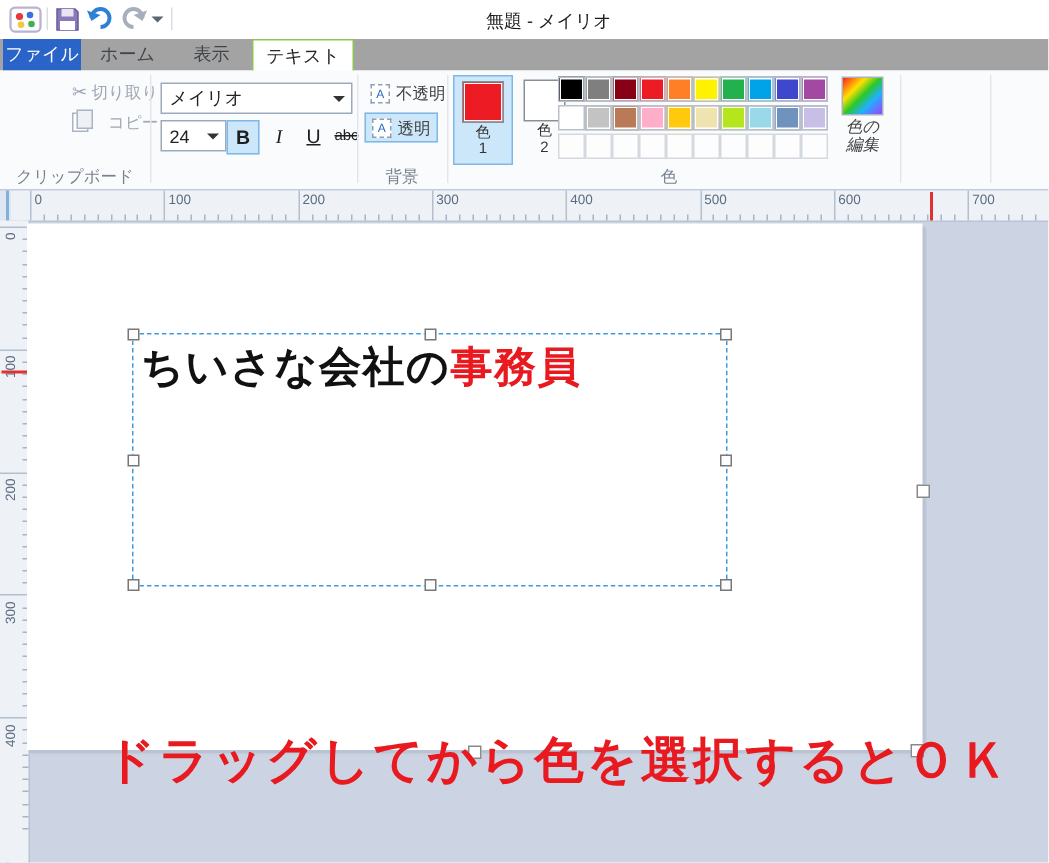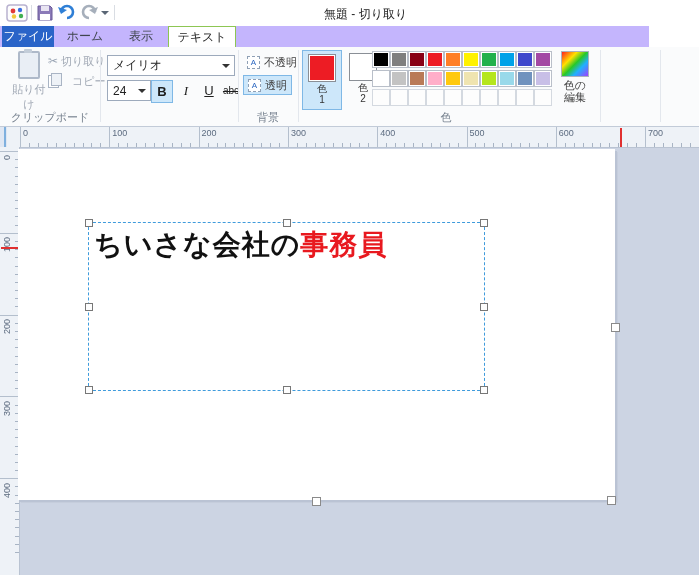--- a/index.html
+++ b/index.html
@@ -17,21 +17,21 @@
   #save-btn{left:36px;top:4px;width:18px;height:18px;}
   #undo-btn{left:57px;top:3px;width:20px;height:19px;}
   #redo-btn{left:79px;top:3px;width:20px;height:19px;}
   #qat-caret{left:101px;top:11px;width:8px;height:5px;}
   .caret{width:0;height:0;border-left:4px solid transparent;border-right:4px solid transparent;border-top:4px solid #5a6675;}
   #ctx-tab-title{left:215px;top:0;width:97px;height:25px;background:#ddf2cc;border:1px solid #8dc653;border-top:none;
     display:flex;align-items:center;justify-content:center;font-size:12px;color:#3c4a3c;}
   #window-title{left:324px;top:6px;font-size:12px;color:#1b1b1b;}
   #red-artifact-top{left:0;top:31px;width:3px;height:6px;background:#e23b3b;}
   
-  #tabrow{left:0;top:26px;width:649px;height:21px;background:#c4b5fd;}
+  #tabrow{left:0;top:26px;width:699px;height:21px;background:#a3a3a3;}
   .tab{position:absolute;top:0;height:21px;display:flex;align-items:center;justify-content:center;font-size:12px;color:#3f454d;}
   #tab-file{left:2px;width:52px;background:#2a64c8;color:#ffffff;}
   #tab-home{left:58px;width:54px;}
   #tab-view{left:116px;width:50px;}
   #tab-text{left:168px;width:66px;background:#ffffff;border:1px solid #8dc653;border-bottom:none;color:#262626;}
   
   #ribbon{left:0;top:47px;width:699px;height:79px;background:#fafbfc;}
   .grp-sep{top:3px;width:1px;height:72px;background:#e3e7ed;}
   .grp-label{position:absolute;top:63px;font-size:11px;color:#77828f;text-align:center;}
   .small-label{font-size:11px;color:#444;}
@@ -63,21 +63,21 @@
   .sel-a-icon{width:11px;height:11px;border:1px dashed #8fa0b5;font-size:8px;color:#2a66c0;display:flex;align-items:center;justify-content:center;background:#fff;}
   
   .colbtn{position:absolute;top:3px;width:38px;height:58px;text-align:center;}
   #color1-btn{left:302px;background:#cde7fa;border:1px solid #7fb8e6;}
   #color2-btn{left:344px;}
   .swatch-big{margin:3px auto 1px auto;width:26px;height:26px;border:1px solid #8a8f96;box-shadow:inset 0 0 0 1px #fff;}
   .collab{font-size:10px;color:#333;line-height:11px;}
   #palette{left:372px;top:4px;}
   .pal-cell{position:absolute;width:16px;height:15px;border:1px solid #b9bfc9;box-shadow:inset 0 0 0 1px #fff;}
   .pal-empty{border:1px solid #d4d9e0;background:#fdfdfd;box-shadow:none;}
-  #edit-colors{left:558px;top:4px;width:34px;text-align:center;}
+  #edit-colors{left:558px;top:4px;width:34px;text-align:center;font-style:italic;}
   .rainbow{margin:0 auto;width:26px;height:24px;border:1px solid #aab2bd;
     background:linear-gradient(135deg,#ff2020,#ffe000 30%,#28c828 50%,#20b0ff 70%,#a040ff);}
   
   #paint3d-btn{left:606px;top:3px;width:50px;text-align:center;}
   .p3d-iconbox{margin:0 auto;width:30px;height:30px;border:1px solid #9fd3e8;background:#e3f4fa;display:flex;align-items:center;justify-content:center;}
   
   #workarea{left:0;top:126px;width:699px;height:449px;background:#ccd4e3;border-top:1px solid #c2cbd8;}
   #left-sliver{left:0;top:0;width:7px;height:449px;background:#dfe7f3;}
   #sliver-line{left:4px;top:0;width:2px;height:449px;background:#7fb0de;position:absolute;}
   .sliver-block{position:absolute;left:0;width:4px;}
@@ -135,37 +135,33 @@
   <div id="redo-btn" class="abs">
     <svg width="20" height="19" viewBox="0 0 20 19">
       <path d="M16 9 A6 6 0 1 0 10 15" fill="none" stroke="#a6afbb" stroke-width="2.6"></path>
       <path d="M19 4 L16 11 L10 7 Z" fill="#a6afbb"></path>
     </svg>
   </div>
   <div id="qat-caret" class="abs">
       <div class="caret"></div>
     </div>
   <div class="abs qat-sep" style="left:114px"></div>
-  <div id="window-title" class="abs">無題 - 切り取り</div>
+  <div id="window-title" class="abs">無題 - メイリオ</div>
 </div>
 <div id="red-artifact-top" class="abs"></div>
 
 <div id="tabrow" class="abs">
   <div class="tab" id="tab-file">ファイル</div>
   <div class="tab" id="tab-home">ホーム</div>
   <div class="tab" id="tab-view">表示</div>
   <div class="tab" id="tab-text">テキスト</div>
 </div>
 
 <div id="ribbon" class="abs">
 
-  <div id="paste-btn" class="abs">
-    <div class="clipboard-icon"></div>
-    <div class="disabled-label" style="margin-top:3px">貼り付け</div>
-  </div>
   <div id="cut-item" class="abs">
     <span class="scissors">✂</span>
     <span class="disabled-label">切り取り</span>
   </div>
   <div id="copy-item" class="abs">
     <span class="copy-icon"></span>
     <span class="disabled-label">コピー</span>
   </div>
   <div class="grp-label" style="left:0;width:100px">クリップボード</div>
   <div class="abs grp-sep" style="left:100px"></div>
@@ -436,13 +432,14 @@
       <div class="tb-handle" style="left:-4px;bottom:-4px"></div>
       <div class="tb-handle" style="left:194px;bottom:-4px"></div>
       <div class="tb-handle" style="right:-4px;bottom:-4px"></div>
     </div>
   </div>
 
   <div class="resize-handle" style="left:611px;top:196px"></div>
   <div class="resize-handle" style="left:312px;top:370px"></div>
   <div class="resize-handle" style="left:607px;top:369px"></div>
 
+  <div id="annot2" class="annotation" style="color: rgb(232, 25, 31);">ドラッグしてから色を選択するとＯＫ</div>
 </div>
 
 </body></html>

